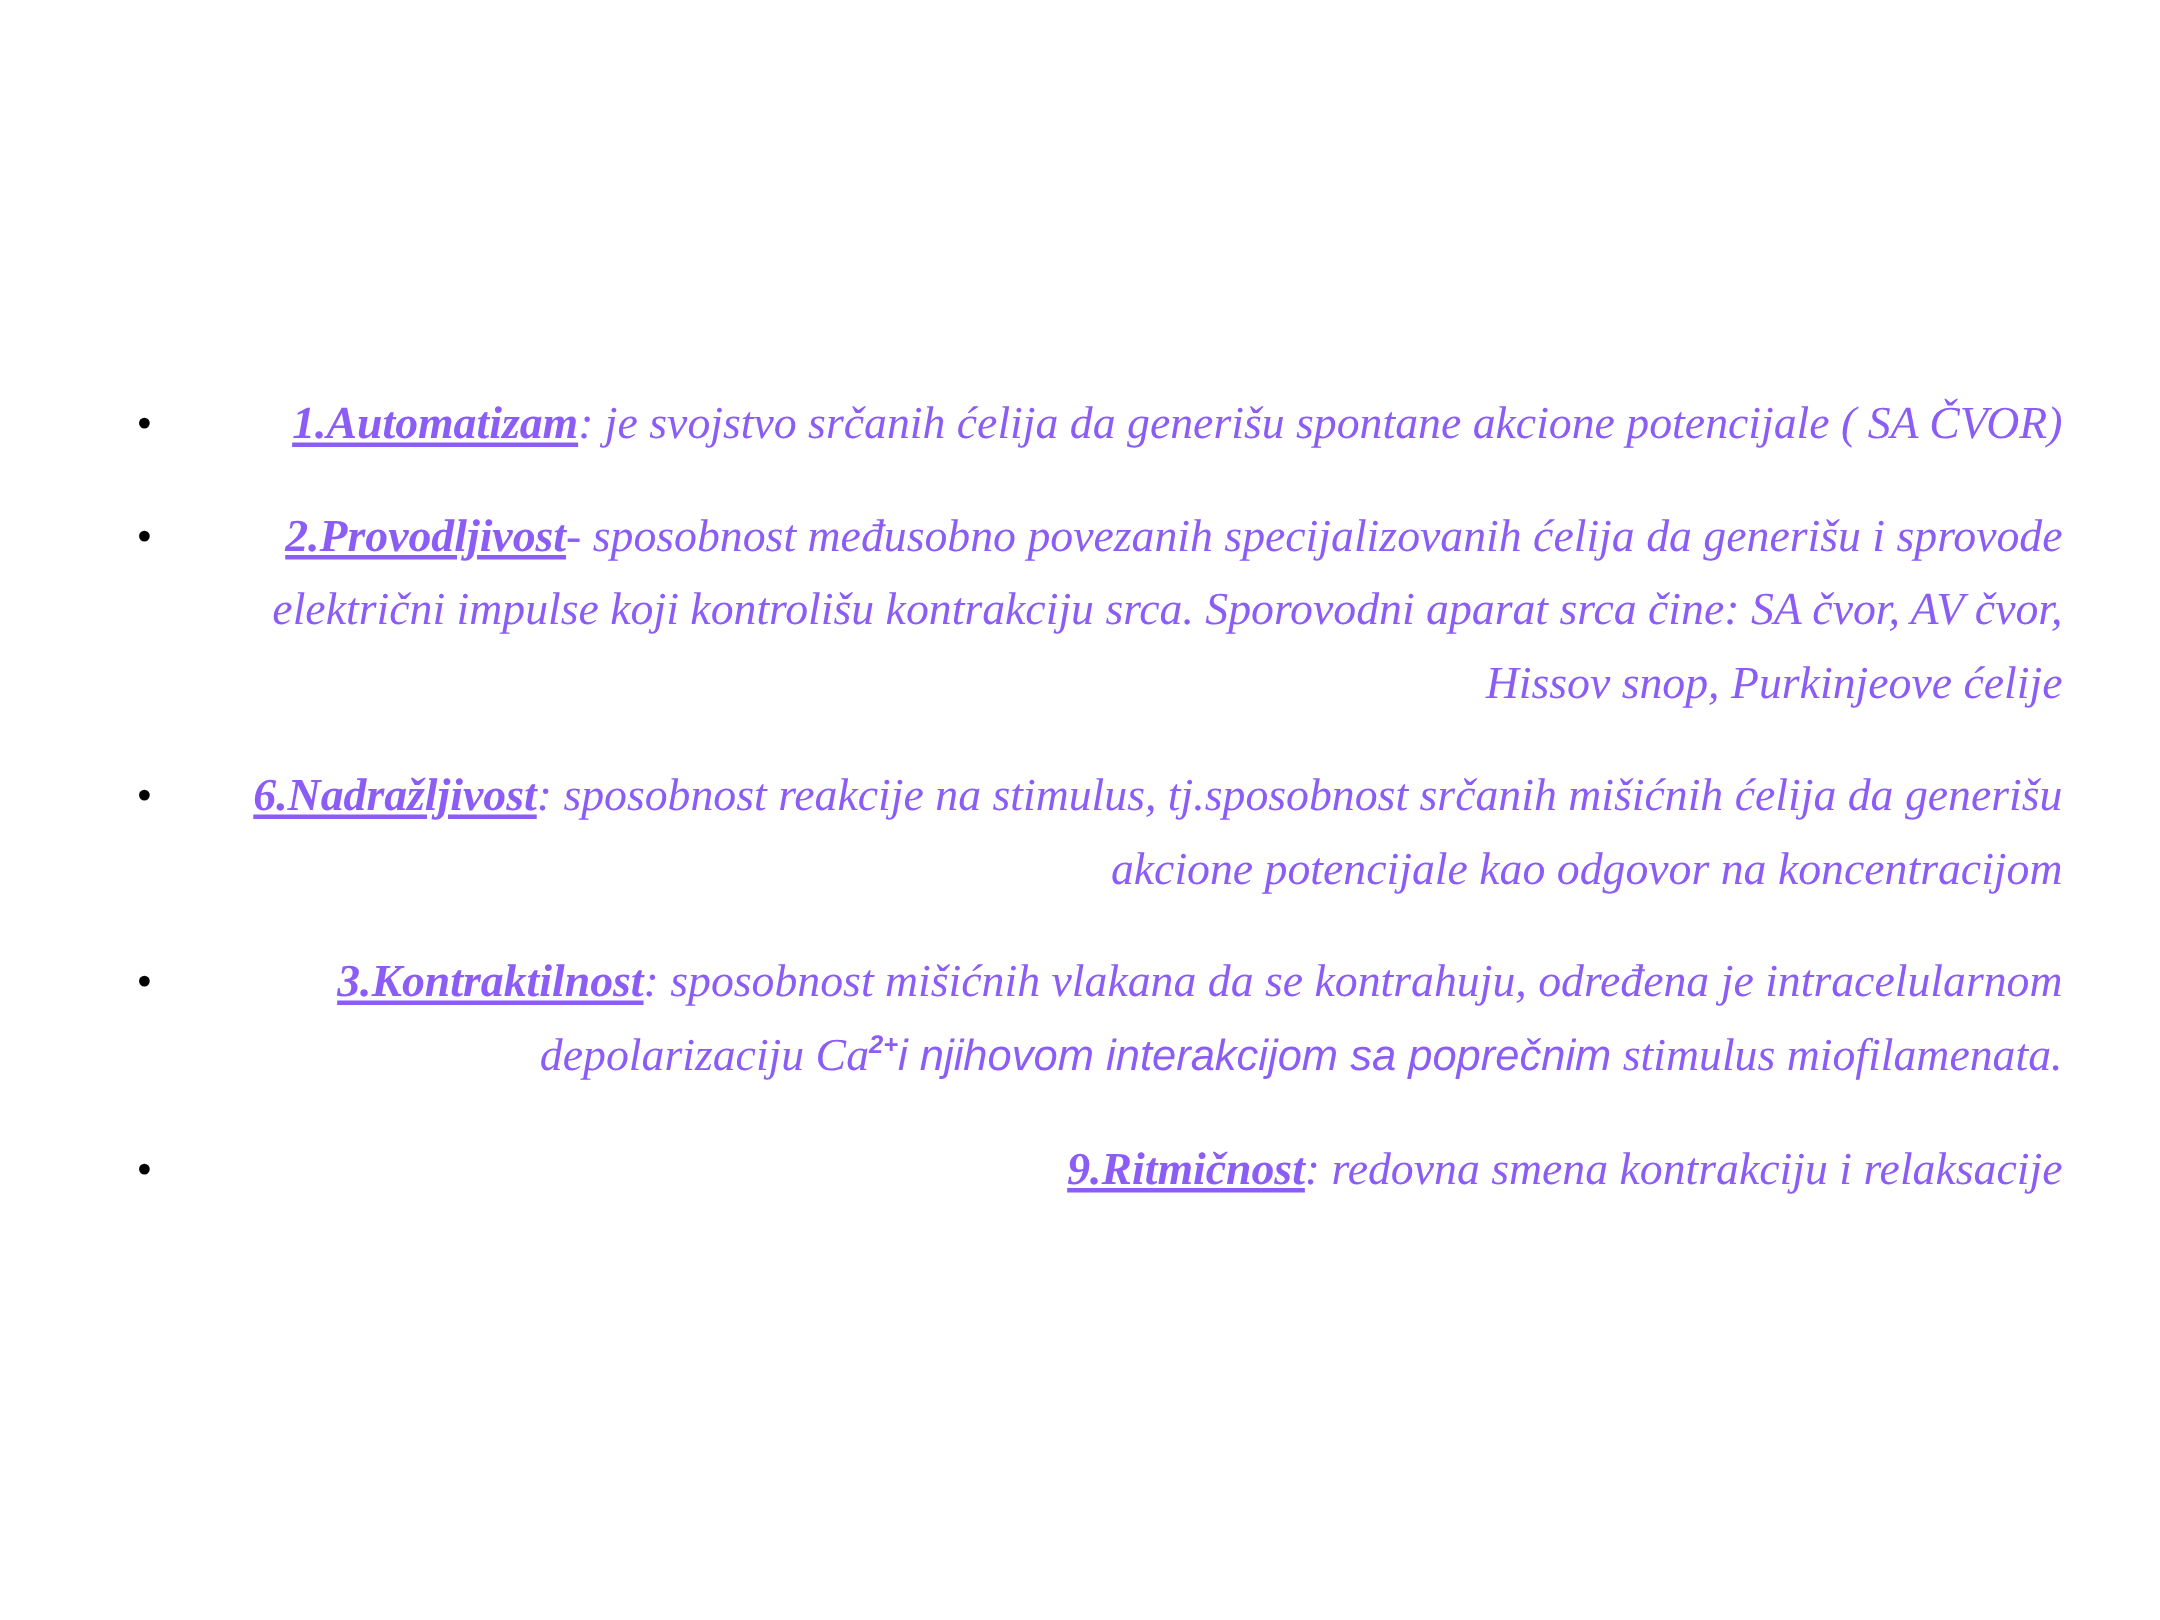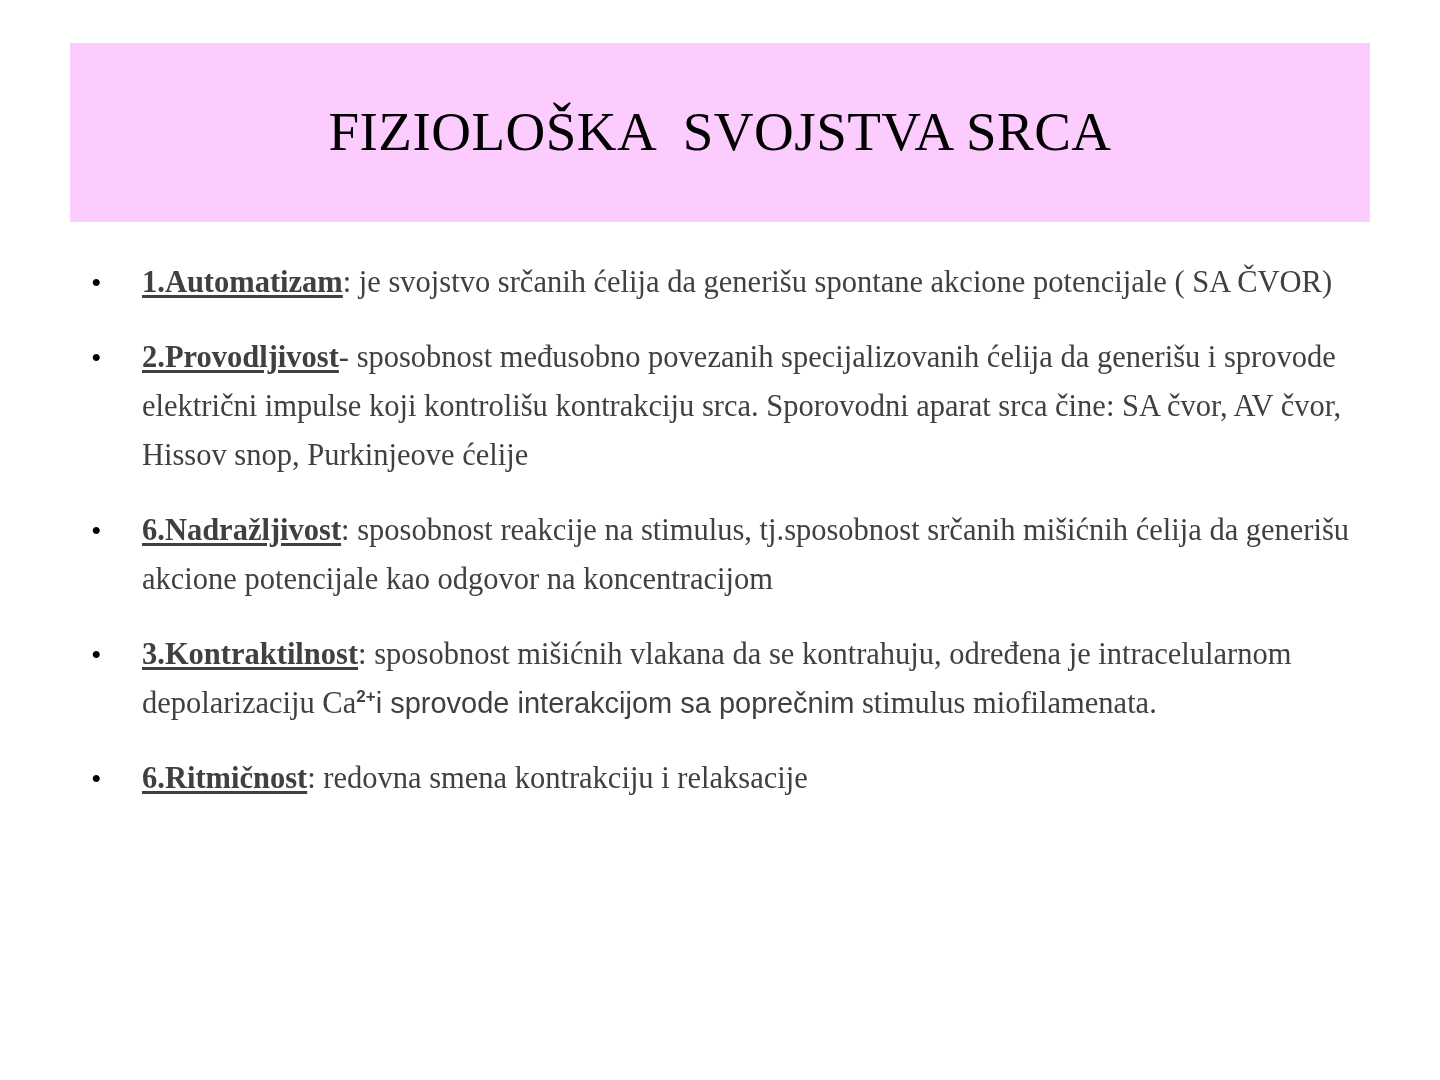--- a/index.html
+++ b/index.html
@@ -68,22 +68,23 @@
     color: #000000;
     text-align: left;
     padding-left: 6px;
     box-sizing: border-box;
   }
   .bullet-text {
     flex: 1 1 auto;
     font-family: "Liberation Serif", "DejaVu Serif", serif;
     font-size: 30.5px;
     line-height: 49px;
-    color: #404040;
-    text-align: left;
+    color: #8b5cf6;
+    text-align: right;
+    font-style: italic;
   }
 
   .kw {
     font-weight: bold;
     text-decoration: underline;
     text-underline-offset: 3px;
   }
   .sans {
     font-family: "Liberation Sans", "DejaVu Sans", sans-serif;
     font-size: 29px;
@@ -94,45 +95,42 @@
     font-size: 17px;
     vertical-align: super;
     line-height: 0;
   }
 </style>
 </head>
 <body>
 
 <div class="slide">
 
-  <div class="title-banner">
-    <div class="title-text">FIZIOLOŠKA  SVOJSTVA SRCA</div>
-  </div>
 
   <div class="body">
 
     <div class="bullet-row">
       <span class="bullet-marker">•</span>
       <span class="bullet-text"><span class="kw">1.Automatizam</span><span>: je svojstvo srčanih ćelija da generišu spontane akcione potencijale ( SA ČVOR)</span></span>
     </div>
 
     <div class="bullet-row">
       <span class="bullet-marker">•</span>
       <span class="bullet-text"><span class="kw">2.Provodljivost</span><span>- sposobnost međusobno povezanih specijalizovanih ćelija da generišu i sprovode električni impulse koji kontrolišu kontrakciju srca. Sporovodni aparat srca čine: SA čvor, AV čvor, Hissov snop, Purkinjeove ćelije</span></span>
     </div>
 
     <div class="bullet-row">
       <span class="bullet-marker">•</span>
       <span class="bullet-text"><span class="kw">6.Nadražljivost</span><span>: sposobnost reakcije na stimulus, tj.sposobnost srčanih mišićnih ćelija da generišu akcione potencijale kao odgovor na koncentracijom</span></span>
     </div>
 
     <div class="bullet-row">
       <span class="bullet-marker">•</span>
-      <span class="bullet-text"><span class="kw">3.Kontraktilnost</span><span>: sposobnost mišićnih  vlakana da se kontrahuju, određena je intracelularnom depolarizaciju Ca</span><span class="sup">2+</span><span class="sans">i sprovode interakcijom sa poprečnim</span><span> stimulus  miofilamenata.</span></span>
+      <span class="bullet-text"><span class="kw">3.Kontraktilnost</span><span>: sposobnost mišićnih  vlakana da se kontrahuju, određena je intracelularnom depolarizaciju Ca</span><span class="sup">2+</span><span class="sans">i njihovom interakcijom sa poprečnim</span><span> stimulus  miofilamenata.</span></span>
     </div>
 
     <div class="bullet-row">
       <span class="bullet-marker">•</span>
-      <span class="bullet-text"><span class="kw">6.Ritmičnost</span><span>: redovna smena kontrakciju i relaksacije</span></span>
+      <span class="bullet-text"><span class="kw">9.Ritmičnost</span><span>: redovna smena kontrakciju i relaksacije</span></span>
     </div>
 
   </div>
 </div>
 
 </body></html>

